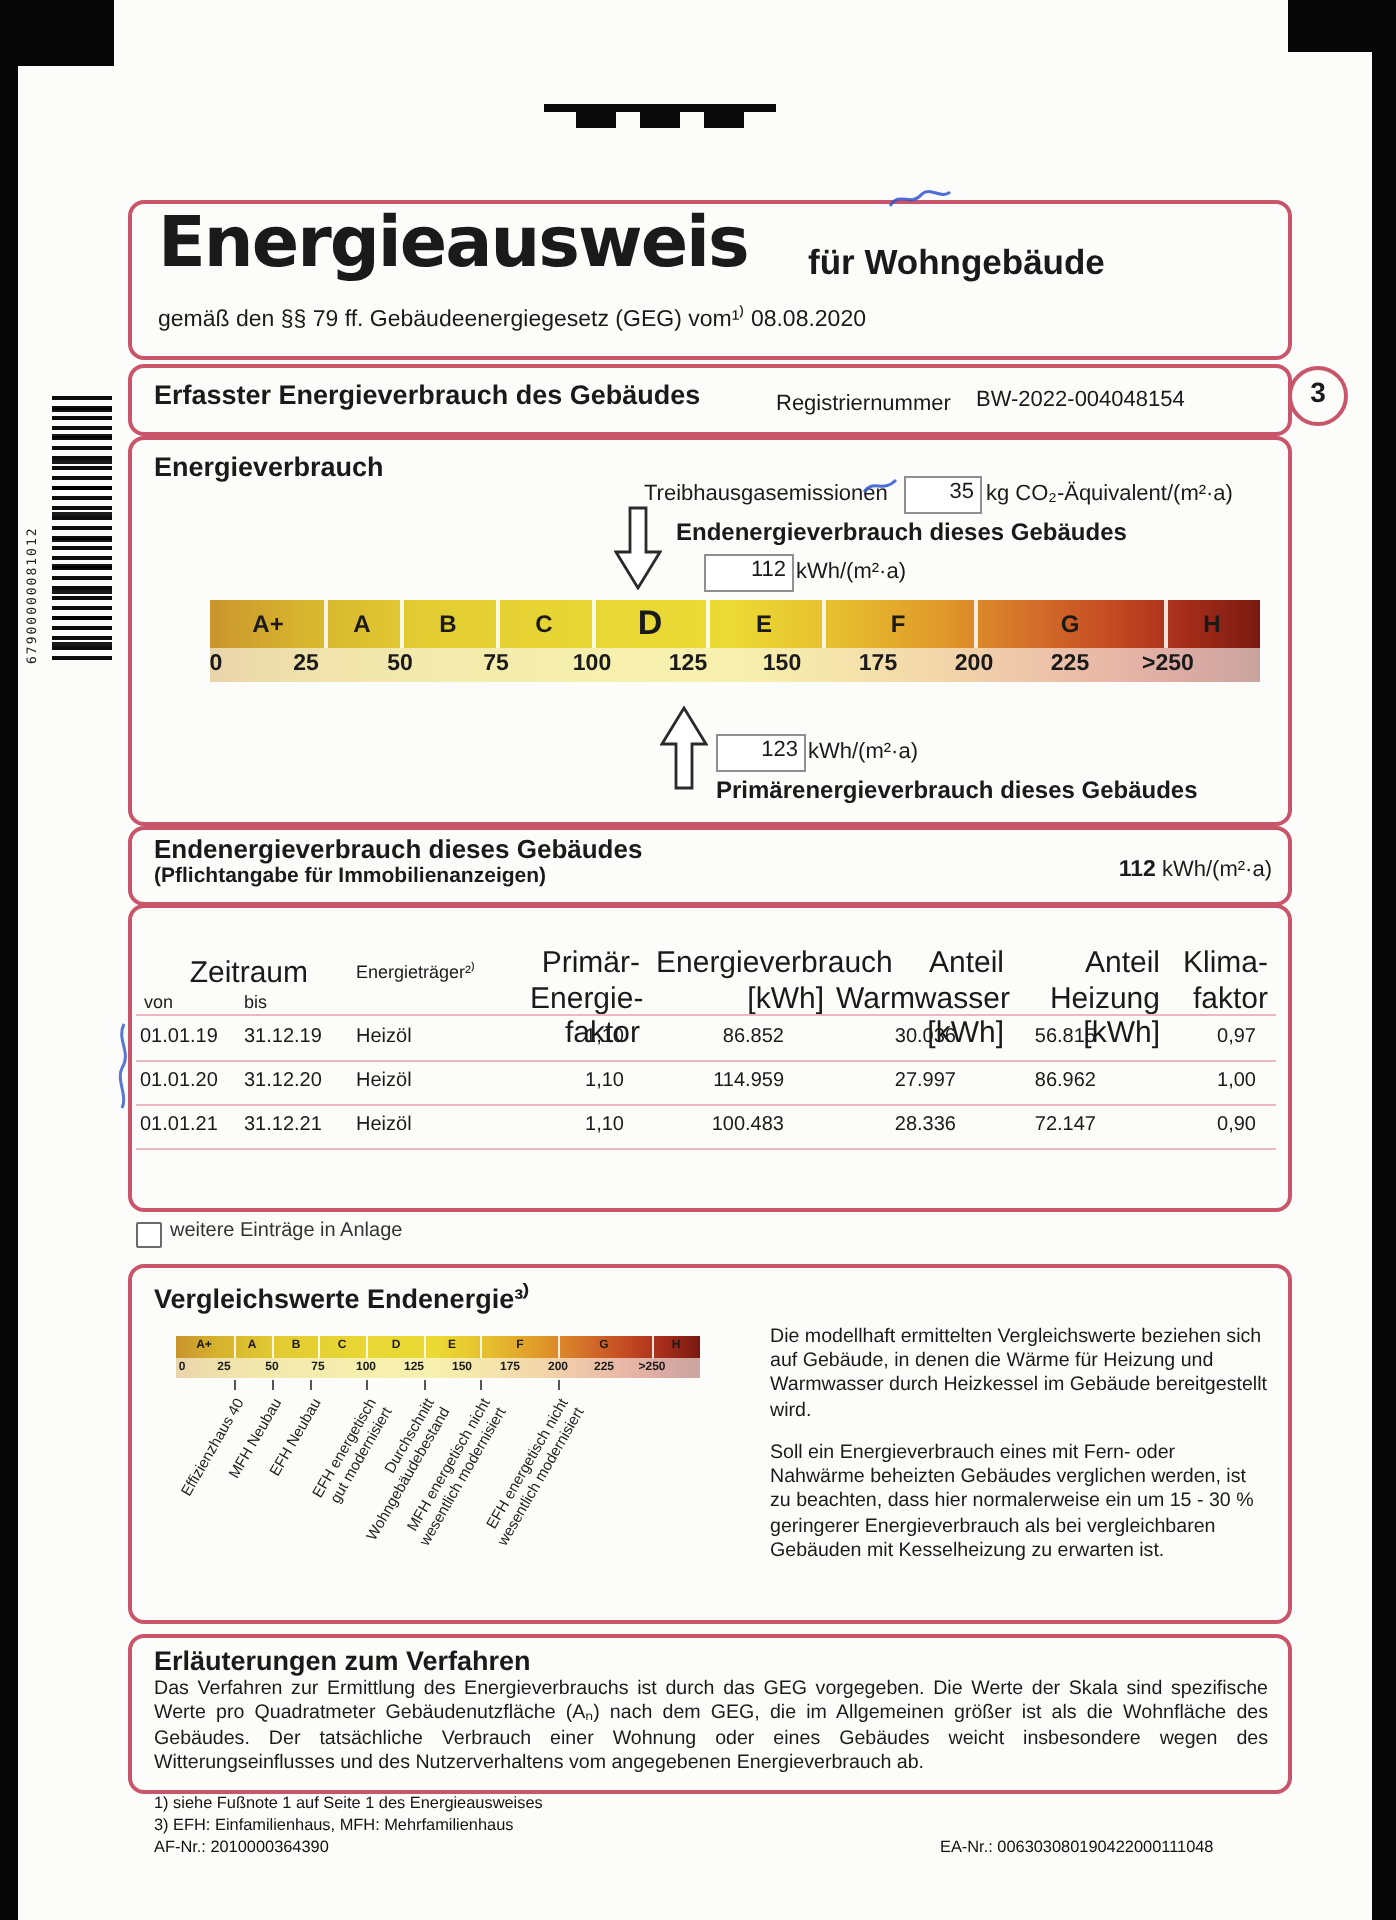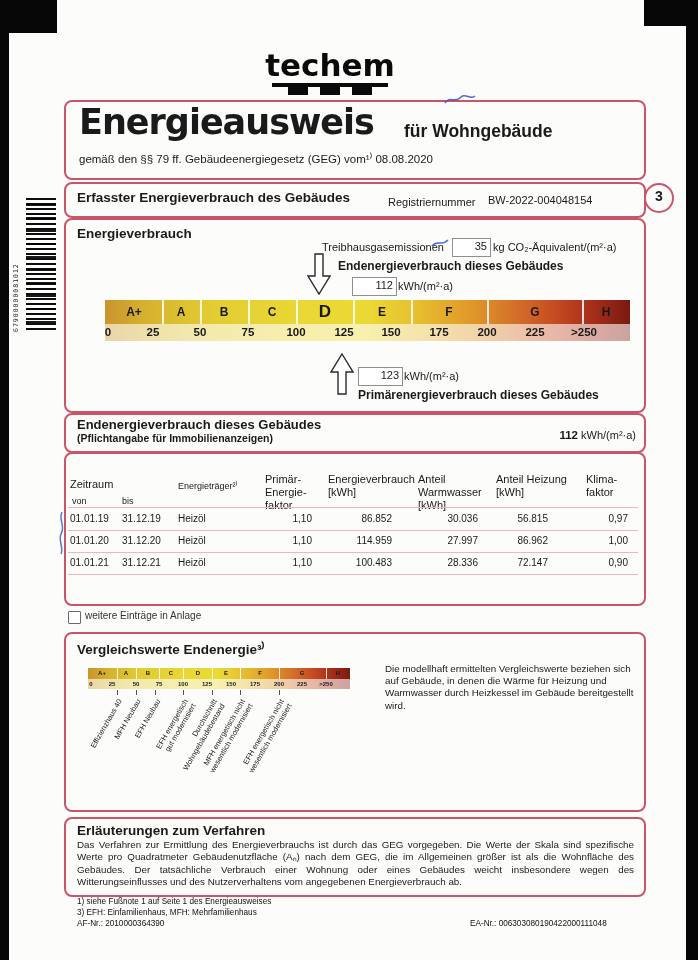--- a/index.html
+++ b/index.html
@@ -16,21 +16,21 @@
   .sep{position:absolute;width:1.5px;background:rgba(255,255,255,.85);top:300px;height:24px;}
   .cls{position:absolute;transform:translateX(-50%);font-weight:bold;font-size:12px;line-height:24px;top:300px;}
   .tick{position:absolute;transform:translateX(-50%);font-weight:bold;font-size:11.5px;line-height:17px;top:324px;}
   .msep{position:absolute;width:1px;background:rgba(255,255,255,.85);top:668px;height:11px;}
   .mcls{position:absolute;transform:translateX(-50%);font-weight:bold;font-size:6px;line-height:11px;top:668px;}
   .mtick{position:absolute;transform:translateX(-50%);font-weight:bold;font-size:6px;line-height:10px;top:679px;}
   .tmark{position:absolute;width:1px;height:5px;background:#555;top:690px;}
   .rlabel{position:absolute;top:698px;transform:rotate(-60deg);transform-origin:100% 0;
           text-align:right;font-size:7.5px;line-height:1.15;color:#222;}
   .rline{position:absolute;left:68px;width:570px;height:1px;background:#edb6c0;}
-  .hdr{position:absolute;font-size:11px;line-height:1.18;text-align:left;}
+  .hdr{position:absolute;font-size:15px;line-height:1.18;text-align:right;}
   .hdrl{position:absolute;font-size:9px;}
   .cell{position:absolute;font-size:10px;}
   .fn{position:absolute;font-size:8.2px;color:#111;}
   .logo-text{font-family:"DejaVu Sans",sans-serif;font-weight:bold;font-size:31px;line-height:1;color:#0a0a0a;}
   .barcode{position:absolute;background:
     repeating-linear-gradient(180deg, rgba(0,0,0,.95) 0 2px, rgba(255,255,255,0) 2px 5px),
     repeating-linear-gradient(180deg, rgba(255,255,255,0) 0 6px, rgba(0,0,0,.9) 6px 8px, rgba(255,255,255,0) 8px 13px);}
   .bnum{position:absolute;writing-mode:vertical-rl;transform:rotate(180deg);
         font-family:"DejaVu Sans Mono",monospace;font-size:6.5px;letter-spacing:1px;color:#222;}
   .mark{position:absolute;}
@@ -42,21 +42,20 @@
 
   <div class="edge" style="left:0;top:0;width:9px;height:960px"></div>
   <div class="edge" style="left:686px;top:0;width:12px;height:960px"></div>
   <div class="edge" style="left:0;top:0;width:57px;height:33px"></div>
   <div class="edge" style="left:644px;top:0;width:54px;height:26px"></div>
 
   <div class="barcode" style="left:26px;top:198px;width:30px;height:134px"></div>
   <div class="bnum" style="left:12px;top:200px;height:132px">67900000081012</div>
 
   <div class="abs" style="left:252px;top:50px;width:156px;text-align:center">
-    <div class="logo-text">techem</div>
     <svg width="116" height="13" viewBox="0 0 116 13" style="margin-top:2px">
       <path d="M0 0 H116 V4 H100 V12 H80 V4 H68 V12 H48 V4 H36 V12 H16 V4 H0 Z" fill="#0a0a0a"></path>
     </svg>
   </div>
 
   <div class="box" style="left:64px;top:100px;width:578px;height:76px"></div>
   <div class="abs" style="left:79px;top:102px;font-family:'DejaVu Sans',sans-serif;font-weight:bold;font-size:35px;letter-spacing:-1px">Energieausweis</div>
   <div class="abs" style="left:404px;top:121px;font-weight:bold;font-size:17.5px">für Wohngebäude</div>
   <div class="abs" style="left:79px;top:151px;font-size:11.5px">gemäß den §§ 79 ff. Gebäudeenergiegesetz (GEG) vom¹⁾ 08.08.2020</div>
 
@@ -234,20 +233,21 @@
   <span class="rlabel" style="right:581px;white-space:nowrap">Effizienzhaus 40</span>
   <span class="rlabel" style="right:562px;white-space:nowrap">MFH Neubau</span>
   <span class="rlabel" style="right:543px;white-space:nowrap">EFH Neubau</span>
   <span class="rlabel" style="right:515px;width:66px">EFH energetisch gut modernisiert</span>
   <span class="rlabel" style="right:486px;width:84px">Durchschnitt Wohngebäudebestand</span>
   <span class="rlabel" style="right:458px;width:98px">MFH energetisch nicht wesentlich modernisiert</span>
   <span class="rlabel" style="right:419px;width:98px">EFH energetisch nicht wesentlich modernisiert</span>
 
   <div class="abs" style="left:385px;top:663px;width:250px;font-size:9.8px;line-height:1.25">
     <div>Die modellhaft ermittelten Vergleichswerte beziehen sich auf Gebäude, in denen die Wärme für Heizung und Warmwasser durch Heizkessel im Gebäude bereitgestellt wird.</div>
+    <div style="margin-top:9px">Soll ein Energieverbrauch eines mit Fern- oder Nahwärme beheizten Gebäudes verglichen werden, ist zu beachten, dass hier normalerweise ein um 15 - 30 % geringerer Energieverbrauch als bei vergleichbaren Gebäuden mit Kesselheizung zu erwarten ist.</div>
   </div>
 
   <div class="box" style="left:64px;top:817px;width:578px;height:76px"></div>
   <div class="abs bt" style="left:77px;top:823px">Erläuterungen zum Verfahren</div>
   <div class="abs" style="left:77px;top:839px;width:557px;font-size:9.8px;line-height:1.27;text-align:justify">Das Verfahren zur Ermittlung des Energieverbrauchs ist durch das GEG vorgegeben. Die Werte der Skala sind spezifische Werte pro Quadratmeter Gebäudenutzfläche (Aₙ) nach dem GEG, die im Allgemeinen größer ist als die Wohnfläche des Gebäudes. Der tatsächliche Verbrauch einer Wohnung oder eines Gebäudes weicht insbesondere wegen des Witterungseinflusses und des Nutzerverhaltens vom angegebenen Energieverbrauch ab.</div>
 
   <div class="fn" style="left:77px;top:897px">1) siehe Fußnote 1 auf Seite 1 des Energieausweises</div>
   <div class="fn" style="left:77px;top:908px">3) EFH: Einfamilienhaus, MFH: Mehrfamilienhaus</div>
   <div class="fn" style="left:77px;top:919px">AF-Nr.: 2010000364390</div>
   <div class="fn" style="left:470px;top:919px">EA-Nr.: 006303080190422000111048</div>

